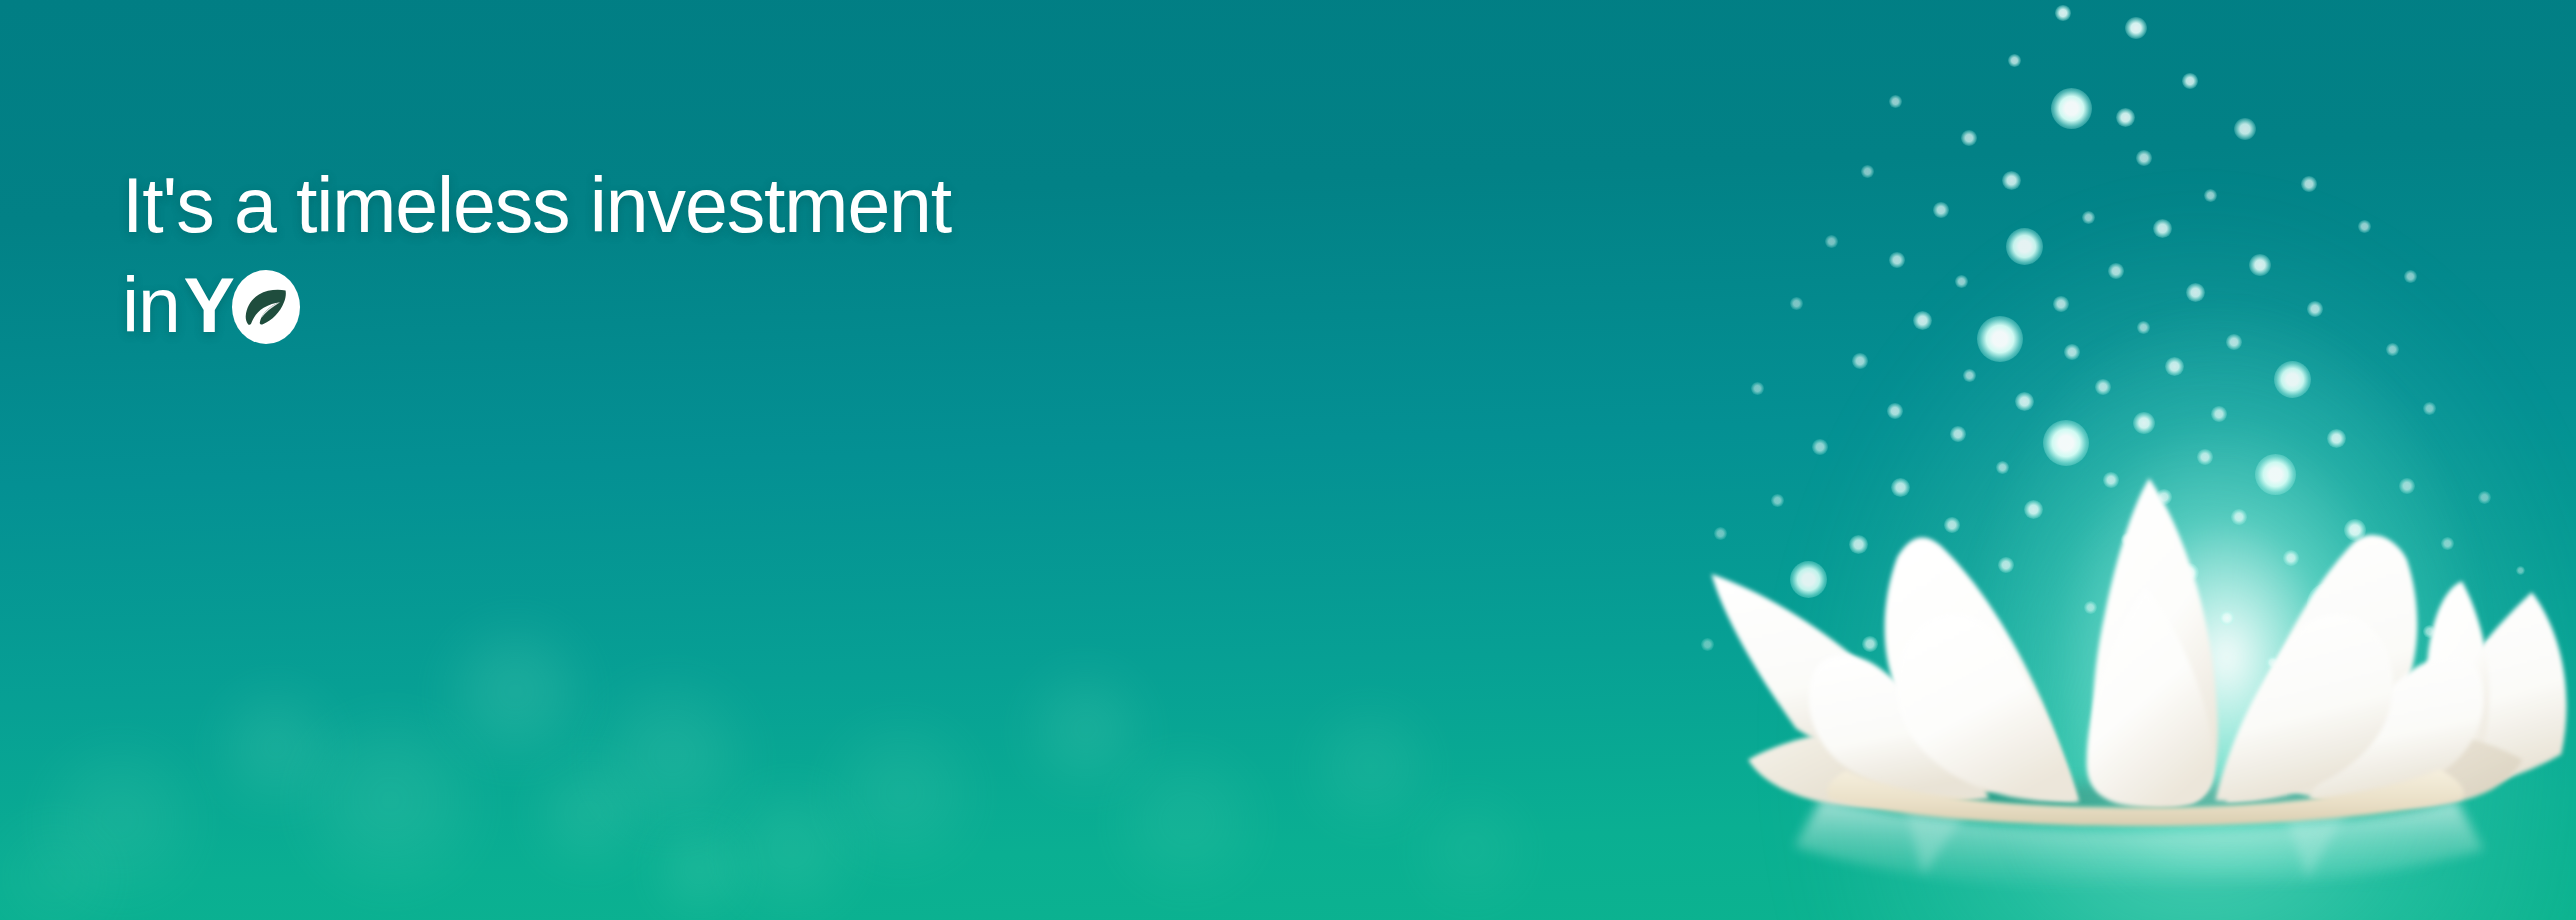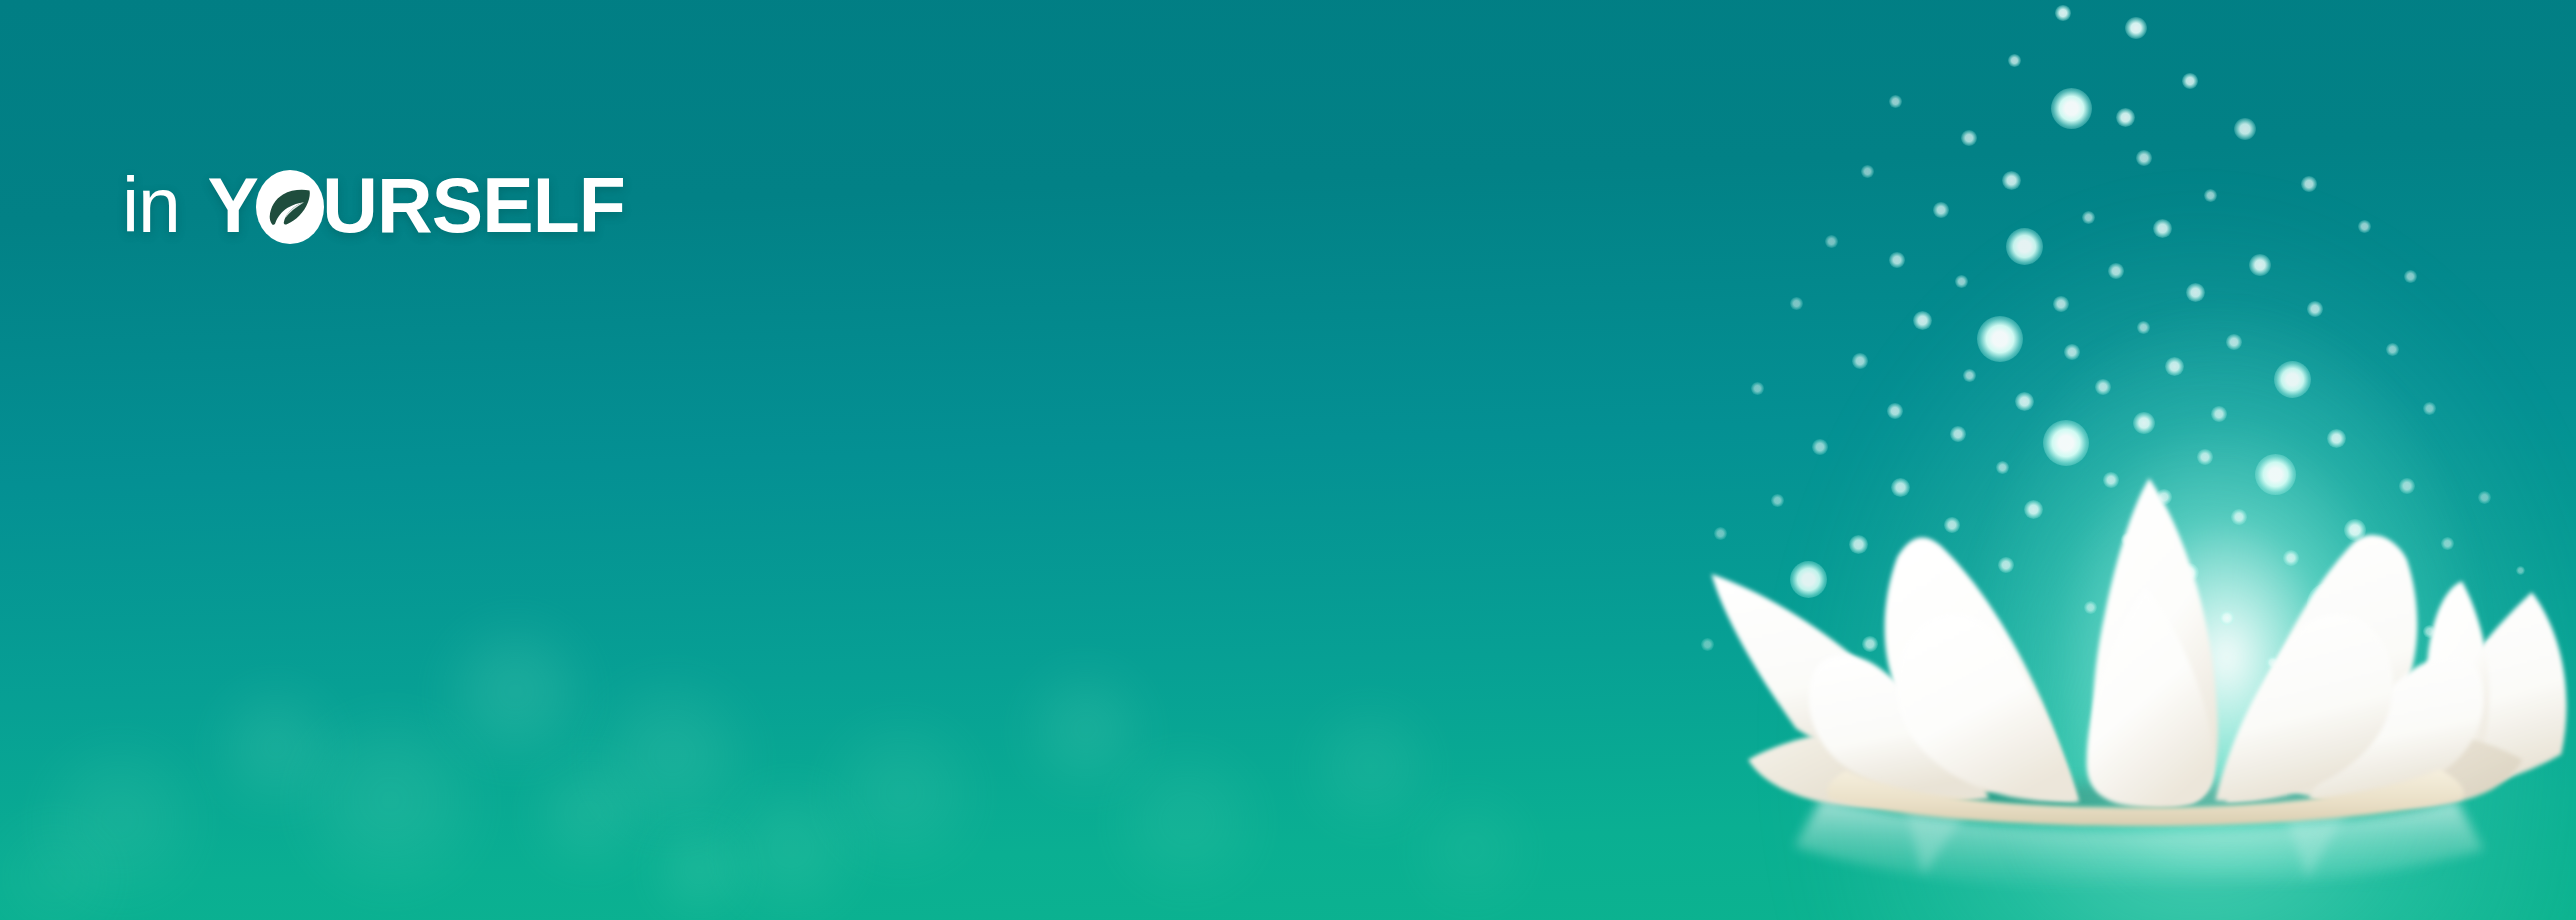--- a/index.html
+++ b/index.html
@@ -81,21 +81,20 @@
     line-height:1.30;
     letter-spacing:-1.1px;
   }
   .line3{
     font-size:77px;
     font-weight:400;
     line-height:1.30;
     letter-spacing:-1.1px;
     display:flex;
     align-items:center;
-    gap:24px;
   }
   .brandword{
     font-weight:700;
     letter-spacing:-0.9px;
     display:inline-flex;
     align-items:center;
   }
   .brand-pre{margin-left:3.7px;}
   .leafmark{
     display:inline-flex;
@@ -308,31 +307,31 @@
       <path d="M492 118 C 540 180 566 262 566 316 C 566 346 546 358 500 358
                C 452 358 430 344 428 314 C 426 260 450 180 492 118 Z" fill="url(#pW2)" filter="url(#soft)"></path>
 
       <path d="M166 318 C 230 346 340 358 486 358 C 628 358 740 346 812 316
                C 836 330 842 340 836 348 C 760 368 630 378 486 378
                C 340 378 216 368 148 348 C 142 338 148 328 166 318 Z" fill="url(#baseG)" filter="url(#soft)"></path>
     </svg>
   </div>
 
   <div class="copy">
+    <div class="line line2">It's a timeless investment</div>
     <div class="line line3">
       <span>in </span>
       <span class="brandword">
         <span class="brand-pre">Y</span>
         <span class="leafmark">
           <svg viewBox="0 0 64 64" xmlns="http://www.w3.org/2000/svg" aria-hidden="true">
             <path d="M57 11C47 9 33 10 23 16C13 22 7 32 6 44C6 48 7 51 9 54C10 55 12 55 13 53
                      C16 45 21 38 29 33C36 29 43 27 50 26C43 28 36 32 31 38C27 42 25 47 24 52
                      C24 54 26 55 28 54C40 49 50 39 55 26C57 21 58 15 57 11Z" fill="#1f4d3d"></path>
             <path d="M50 26C43 28 36 32 31 38C29 40 27 43 26 46C31 39 39 33 50 26Z" fill="#ffffff" opacity="0.85"></path>
           </svg>
         </span>
-        <span>URSELF</span>
       </span>
     </div>
   </div>
 
 </div>
 
 
 </body></html>

